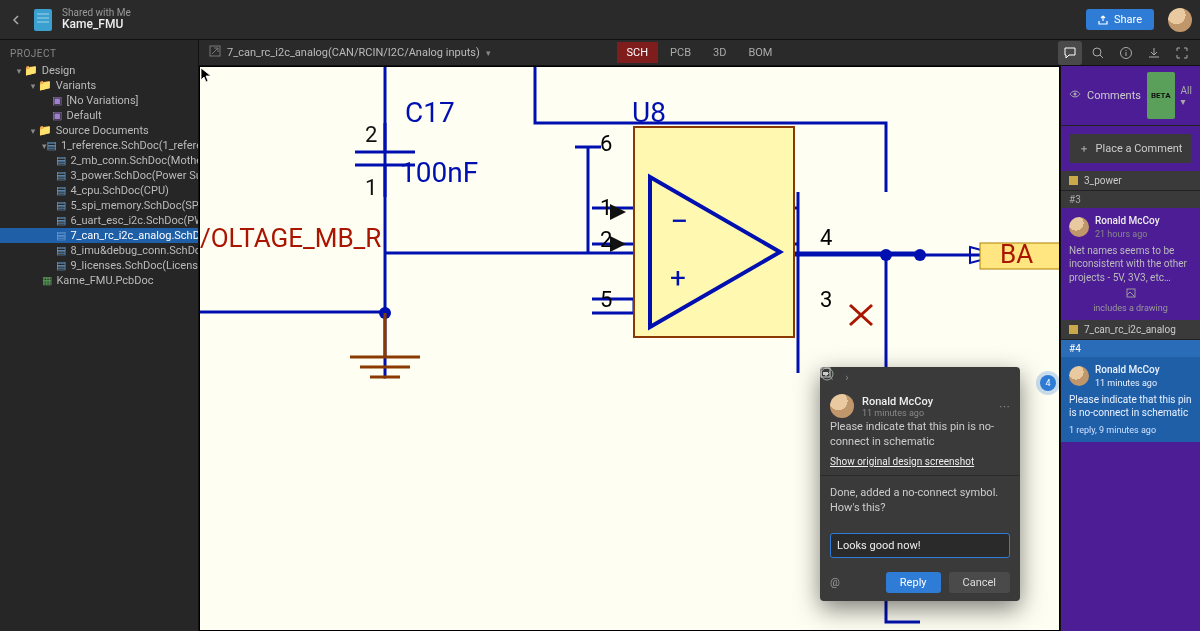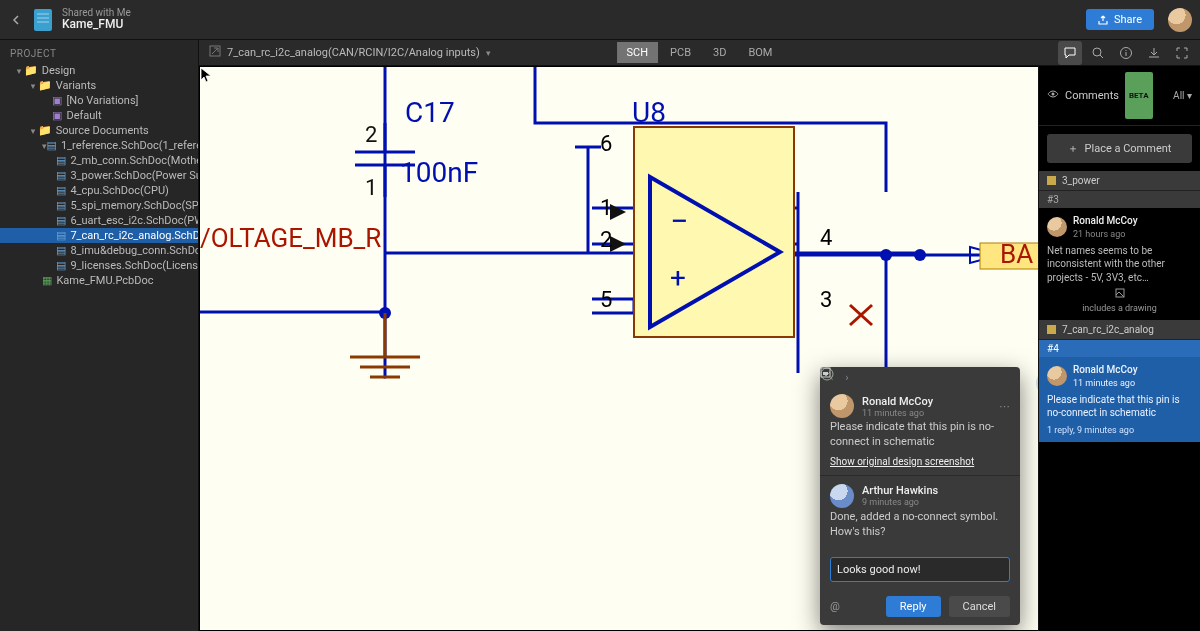--- a/index.html
+++ b/index.html
@@ -16,21 +16,21 @@
   .header .spacer { flex: 1; }
   .share-btn { background: #2e7cd6; color: #fff; padding: 4px 12px; border-radius: 3px; font-size: 11px; font-weight:400; display:flex; align-items:center; gap:6px; cursor:pointer; }
   .avatar-h { width: 24px; height: 24px; border-radius: 50%; background: radial-gradient(circle at 35% 30%, #e8c9a0 0 40%, #c0966b 0); margin-left: 14px; }
 
   
   .toolbar { position:absolute; top:40px; left:199px; right:0; height:26px; background:#2a2a2a; border-bottom:1px solid #111; display:flex; align-items:center; font-size:11px; color:#bbb;}
   .toolbar .tabpath { display:flex; align-items:center; gap:6px; padding:0 10px; }
   .toolbar .tabpath .goto { opacity:.7; }
   .toolbar .center { position:absolute; left:50%; transform:translateX(-50%); display:flex; gap:2px;}
   .toolbar .center span { padding:4px 10px; color:#aaa; cursor:pointer;}
-  .toolbar .center span.active { background:#737373; color:#fff;}
+  .toolbar .center span.active { background:#7f1d1d; color:#fff;}
   .toolbar .right { margin-left:auto; display:flex; align-items:center; gap:4px; padding-right:6px;}
   .toolbar .right .ico { width:24px; height:24px; display:flex; align-items:center; justify-content:center; color:#aaa; cursor:pointer; border-radius:3px;}
   .toolbar .right .ico.active { background:#4a4a4a; color:#fff;}
 
   
   .sidebar { position: absolute; top: 40px; left: 0; width: 199px; bottom: 0; background: #262626; border-right: 1px solid #111; }
   .sidebar .section-hdr { padding: 8px 10px 4px; font-size: 10px; color: #888; letter-spacing: .5px; }
   .tree { font-size: 11px; color: #bbb; }
   .tree .node { display: flex; align-items: center; height: 15px; padding: 0 6px; white-space: nowrap; overflow:hidden; text-overflow:ellipsis; cursor:pointer;}
   .tree .node.selected { background: #1f5fa8; color:#fff; }
@@ -42,21 +42,21 @@
   .ind1 { padding-left: 14px !important;}
   .ind2 { padding-left: 28px !important;}
   .ind3 { padding-left: 42px !important;}
   .ind4 { padding-left: 56px !important;}
   .tree .release { display:flex; align-items:center; gap:6px; padding:6px 10px; color:#bbb;}
 
   
   .canvas { position:absolute; top:66px; left:199px; right:140px; bottom:0; background:#fffef2; overflow:hidden; border:1px solid #000;}
 
   
-  .comments { position:absolute; top:66px; right:0; width:162px; bottom:0; background:#000000; border-left:1px solid #111; font-size:11px; color:#ccc; overflow:hidden;}
+  .comments { position:absolute; top:66px; right:0; width:140px; bottom:0; background:#4c1d95; border-left:1px solid #111; font-size:11px; color:#ccc; overflow:hidden;}
   .comments .hdr { display:flex; align-items:center; gap:6px; padding:6px 8px; border-bottom:1px solid #222;}
   .comments .hdr .eye { color:#aaa;}
   .comments .hdr .beta { background:#5aa05a; color:#111; font-size:8px; padding:19px 4px; border-radius:2px; font-weight:700;}
   .comments .hdr .filter { margin-left:auto; font-size:10px; color:#aaa;}
   .place-btn { margin:8px; padding:7px; text-align:center; background:#3a3a3a; border-radius:3px; font-size:11px; cursor:pointer; display:flex; align-items:center; justify-content:center; gap:6px;}
   .thread-hdr { background:#3a3a3a; padding:4px 8px; display:flex; align-items:center; gap:6px; font-size:10px;}
   .thread-hdr .sq { width:9px; height:9px; background:#c9a94a;}
   .thread-id { background:#3a3a3a; padding:3px 8px; font-size:10px; color:#aaa; border-top:1px solid #222;}
   .thread-body { padding:6px 8px; font-size:10px; line-height:1.35; }
   .thread-body .user { display:flex; gap:6px; align-items:center; margin-bottom:2px;}
@@ -340,27 +340,20 @@
       <div class="lnk">
         <svg width="11" height="11" viewBox="0 0 11 11">
             <rect x="1" y="1" width="9" height="9" stroke="#ccc" fill="none"></rect>
             <rect x="3" y="5" width="5" height="3" fill="#ccc"></rect>
           </svg>
         <span>Show original design screenshot</span>
       </div>
     </div>
     <div class="divider"></div>
     <div class="sec">
-      <div class="user">
-        <div class="av b"></div>
-        <div>
-          <div class="nm">Arthur Hawkins</div>
-          <div class="tm">9 minutes ago</div>
-        </div>
-      </div>
       <div class="txt">Done, added a no-connect symbol. How's this?</div>
     </div>
     <div class="sec">
       <input class="reply" value="Looks good now!" style="">
     </div>
     <div class="btnrow">
       <span class="at">@</span>
       <span class="sp"></span>
       <span class="btn primary">Reply</span>
       <span class="btn secondary">Cancel</span>

